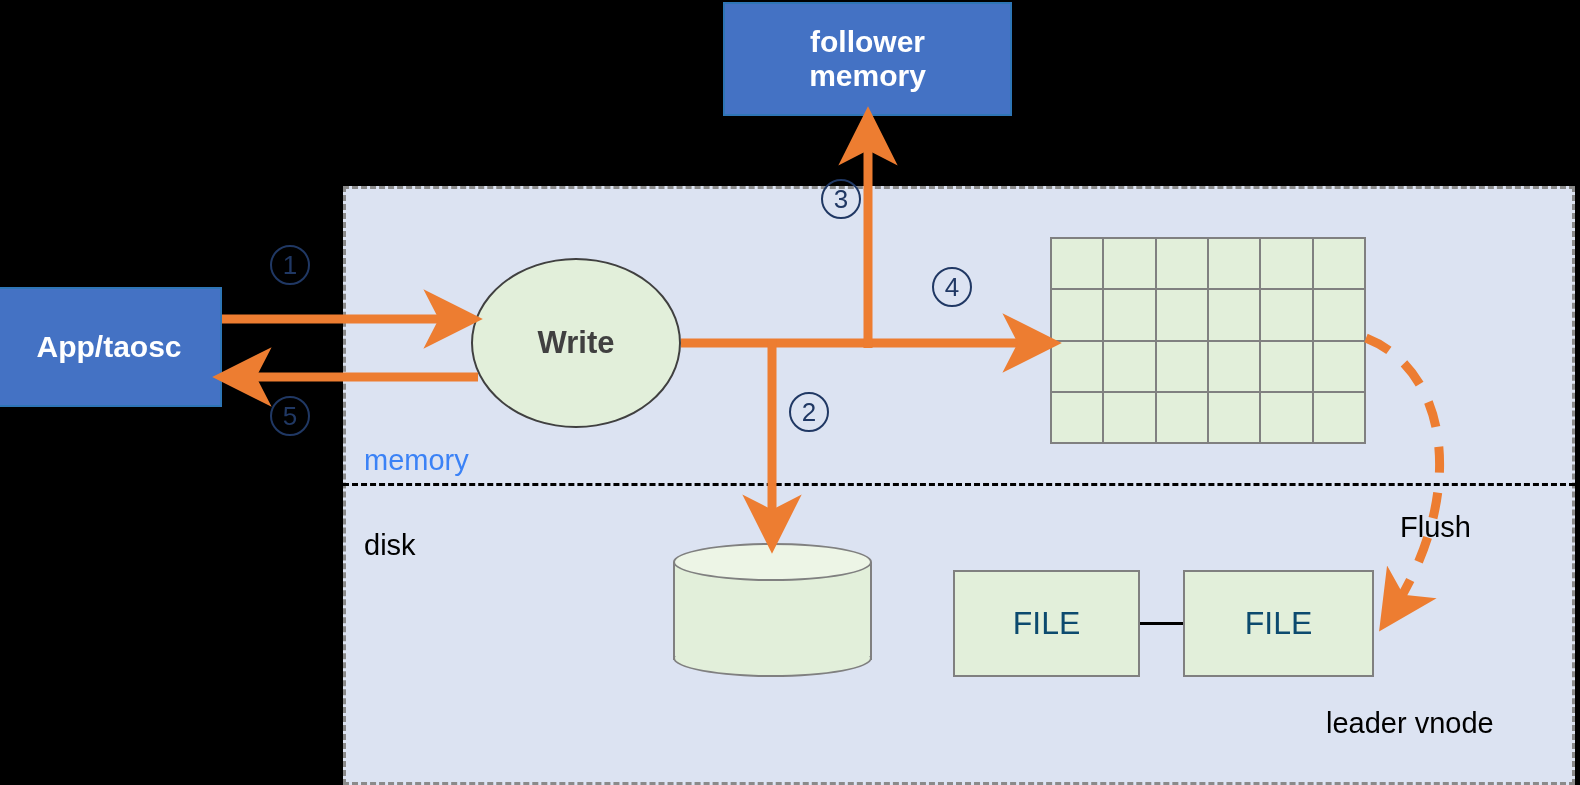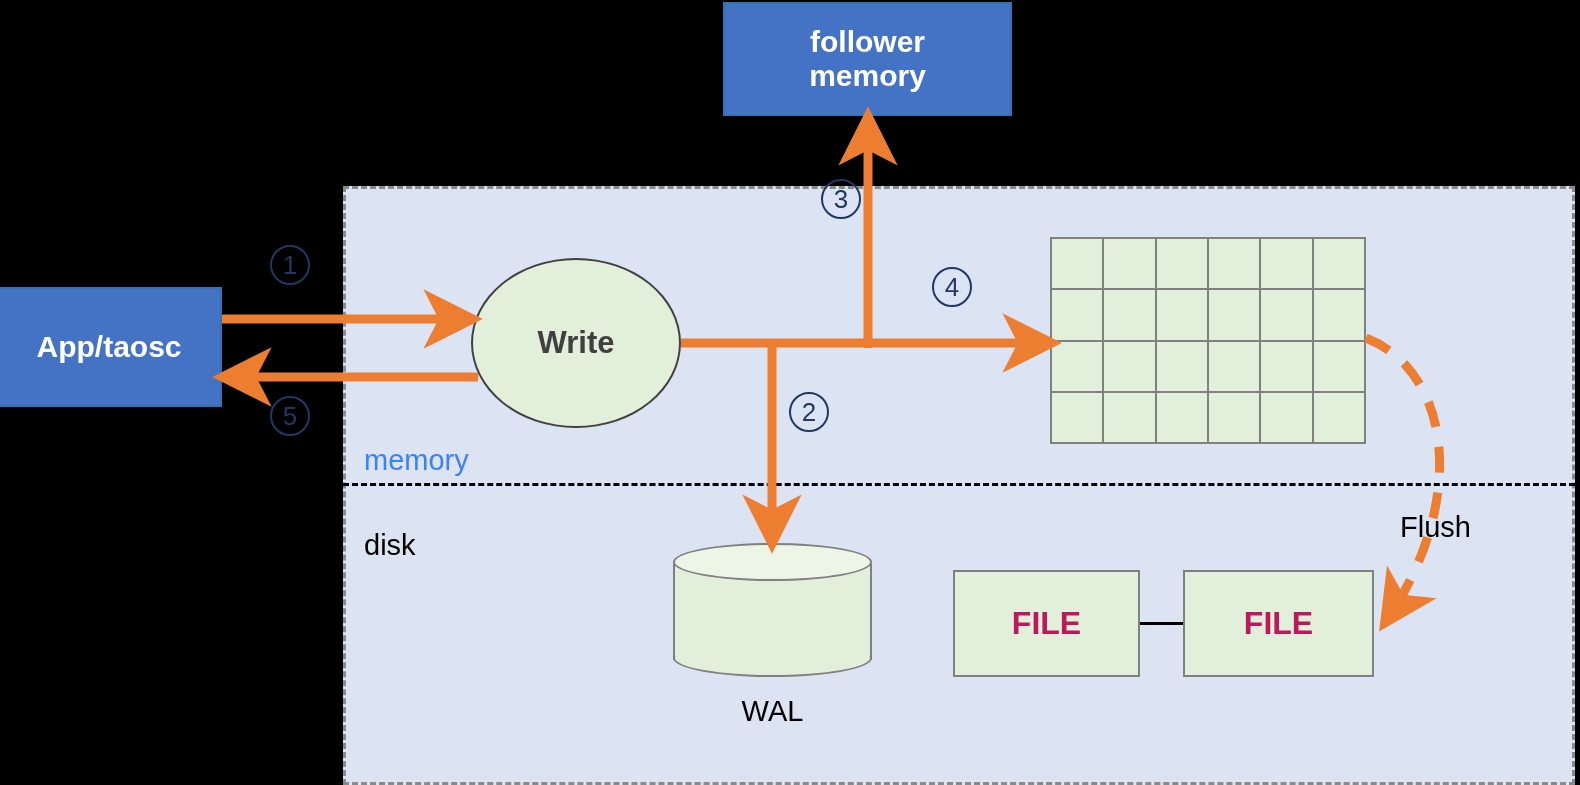--- a/index.html
+++ b/index.html
@@ -39,21 +39,21 @@
       background:#edf5e6;border:2px solid #808080;border-radius:50%;box-sizing:border-box;}
   #wal-cylinder .bottom{position:absolute;left:0;top:96px;width:199px;height:38px;
       background:#e2efda;border:2px solid #808080;border-radius:50%;box-sizing:border-box;
       clip-path:inset(45% 0 0 0);}
   #wal-label{left:673px;top:695px;width:199px;text-align:center;
       font-size:29px;color:#000;}
 
   
   .file-box{background:#e2efda;border:2px solid #808080;box-sizing:border-box;
       display:flex;align-items:center;justify-content:center;
-      color:#be185d;font-size:32px;font-weight:bold;}
+      color:#0c4a6e;font-size:32px;font-weight:normal;}
   #file-box-1{left:953px;top:570px;width:187px;height:107px;}
   #file-box-2{left:1183px;top:570px;width:191px;height:107px;}
   #file-link{left:1140px;top:622px;width:43px;height:3px;background:#000;}
 
   
   #mem-disk-divider{left:343px;top:483px;width:1232px;height:0;
       border-top:3px dashed #000;}
   #label-memory{left:364px;top:444px;font-size:29px;color:#3b82f6;}
   #label-disk{left:364px;top:489px;font-size:29px;color:#000;margin-top:40px;}
   #label-leader-vnode{left:1326px;top:707px;font-size:29px;color:#000;}
@@ -108,21 +108,20 @@
     <div class="cell"></div>
     <div class="cell"></div>
     <div class="cell"></div>
   </div>
 
   <div class="abs" id="wal-cylinder">
     <div class="body"></div>
     <div class="bottom"></div>
     <div class="top"></div>
   </div>
-  <div class="abs" id="wal-label">WAL</div>
 
   <div class="abs" id="file-link"></div>
   <div class="abs file-box" id="file-box-1">FILE</div>
   <div class="abs file-box" id="file-box-2">FILE</div>
 
   <div class="abs" id="write-ellipse">Write</div>
 
   <div class="abs blue-box" id="follower-vnode">
     <span>
       <span>follower</span><br>
@@ -151,14 +150,15 @@
     <path d="M1366,338 C1452,372 1466,500 1390,615" fill="none" stroke="#ed7d31" stroke-width="9" stroke-dasharray="26 20" marker-end="url(#ah)"></path>
   </svg>
 
   <div class="abs step" id="step-1">1</div>
   <div class="abs step" id="step-2">2</div>
   <div class="abs step" id="step-3">3</div>
   <div class="abs step" id="step-4">4</div>
   <div class="abs step" id="step-5">5</div>
 
   <div class="abs" id="label-flush">Flush</div>
+  <div class="abs" id="label-leader-vnode">leader vnode</div>
 
 </div>
 
 </body></html>

